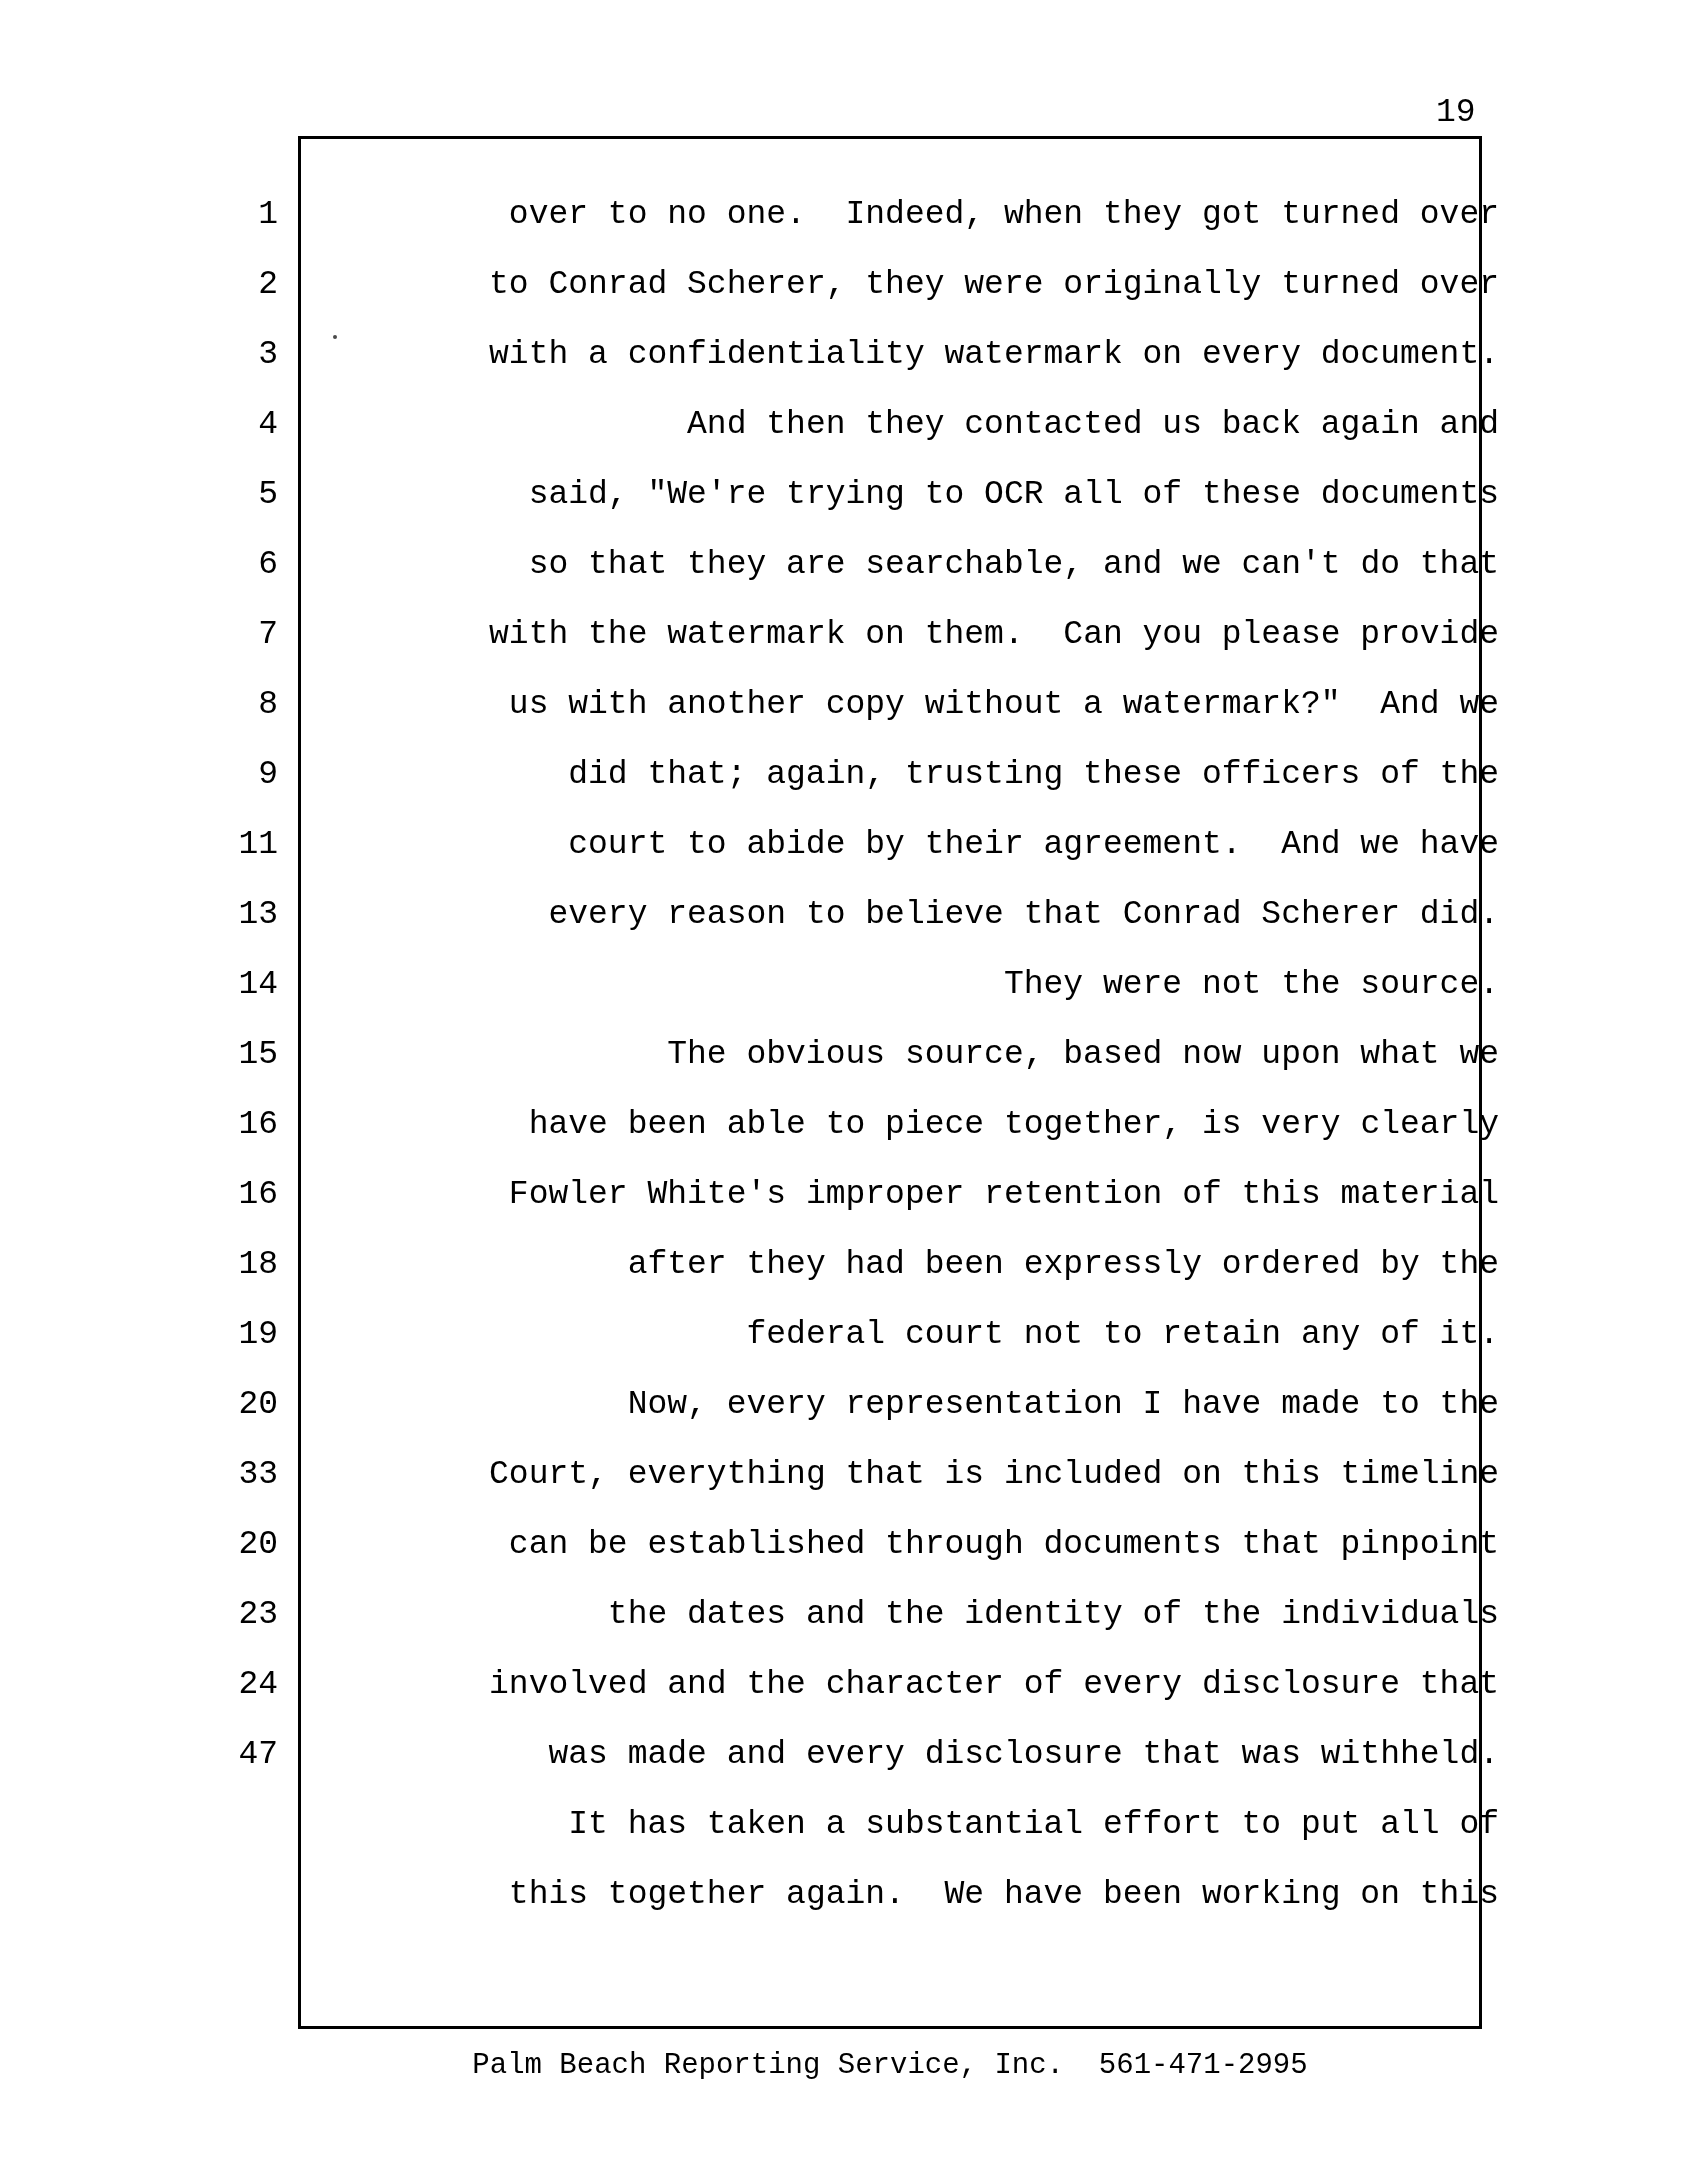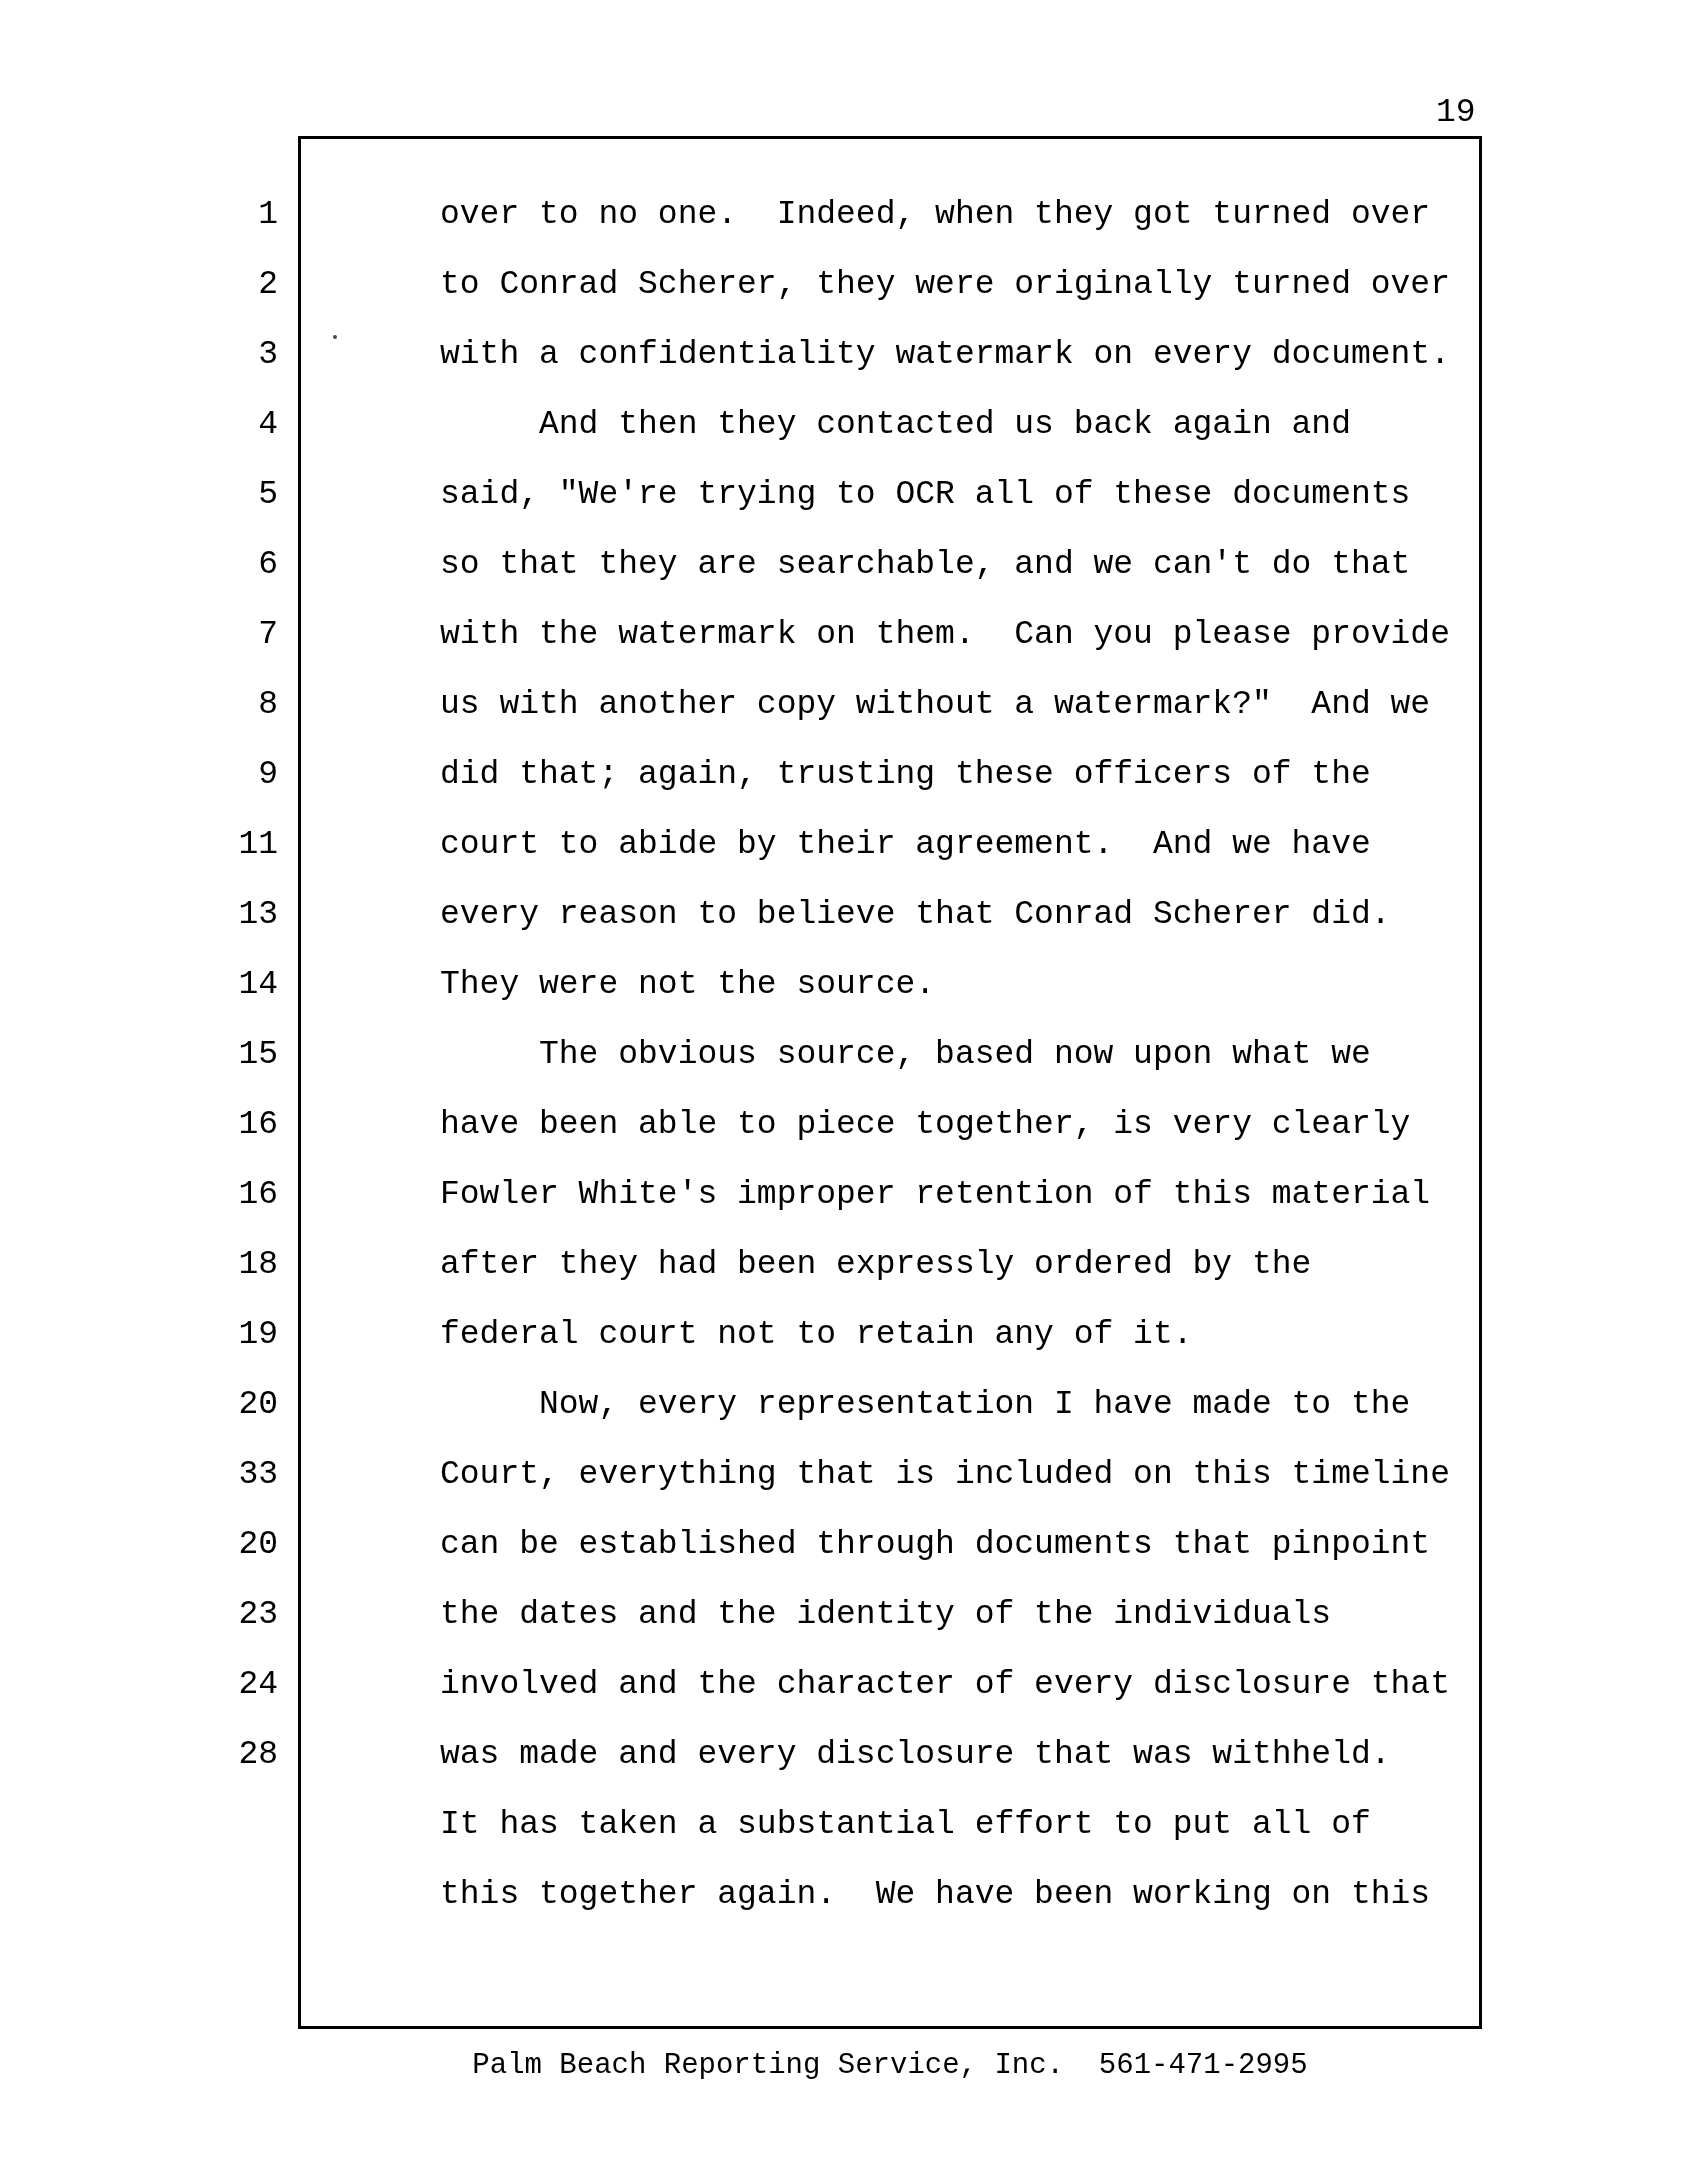--- a/index.html
+++ b/index.html
@@ -44,20 +44,21 @@
     white-space: pre;
   }
   .text-lines {
     position: absolute;
     top: 180px;
     left: 440px;
     width: 1059px;
     font-size: 33px;
     line-height: 70px;
     white-space: pre;
+    text-align: right;
   }
   .stray-mark {
     position: absolute;
     left: 333px;
     top: 335px;
     width: 4px;
     height: 4px;
     border-radius: 50%;
     background: #4a4a4a;
   }
@@ -72,20 +73,20 @@
     white-space: pre;
   }
 </style>
 </head>
 <body>
 
 <div class="page-number">19</div>
 
 <div class="border-box"></div>
 
-<div class="line-numbers" id="line-numbers"><div>1</div><div>2</div><div>3</div><div>4</div><div>5</div><div>6</div><div>7</div><div>8</div><div>9</div><div>11</div><div>13</div><div>14</div><div>15</div><div>16</div><div>16</div><div>18</div><div>19</div><div>20</div><div>33</div><div>20</div><div>23</div><div>24</div><div>28</div></div>
+<div class="line-numbers" id="line-numbers"><div>1</div><div>2</div><div>3</div><div>4</div><div>5</div><div>6</div><div>7</div><div>8</div><div>9</div><div>11</div><div>13</div><div>14</div><div>15</div><div>16</div><div>16</div><div>18</div><div>19</div><div>20</div><div>33</div><div>20</div><div>23</div><div>24</div><div>47</div></div>
 
 <div class="text-lines" id="text-lines"><div>over to no one.  Indeed, when they got turned over</div><div>to Conrad Scherer, they were originally turned over</div><div>with a confidentiality watermark on every document.</div><div>     And then they contacted us back again and</div><div>said, "We're trying to OCR all of these documents</div><div>so that they are searchable, and we can't do that</div><div>with the watermark on them.  Can you please provide</div><div>us with another copy without a watermark?"  And we</div><div>did that; again, trusting these officers of the</div><div>court to abide by their agreement.  And we have</div><div>every reason to believe that Conrad Scherer did.</div><div>They were not the source.</div><div>     The obvious source, based now upon what we</div><div>have been able to piece together, is very clearly</div><div>Fowler White's improper retention of this material</div><div>after they had been expressly ordered by the</div><div>federal court not to retain any of it.</div><div>     Now, every representation I have made to the</div><div>Court, everything that is included on this timeline</div><div>can be established through documents that pinpoint</div><div>the dates and the identity of the individuals</div><div>involved and the character of every disclosure that</div><div>was made and every disclosure that was withheld.</div><div>It has taken a substantial effort to put all of</div><div>this together again.  We have been working on this</div></div>
 
 <div class="stray-mark"></div>
 
 <div class="footer">Palm Beach Reporting Service, Inc.  561-471-2995</div>
 
 
 </body></html>

